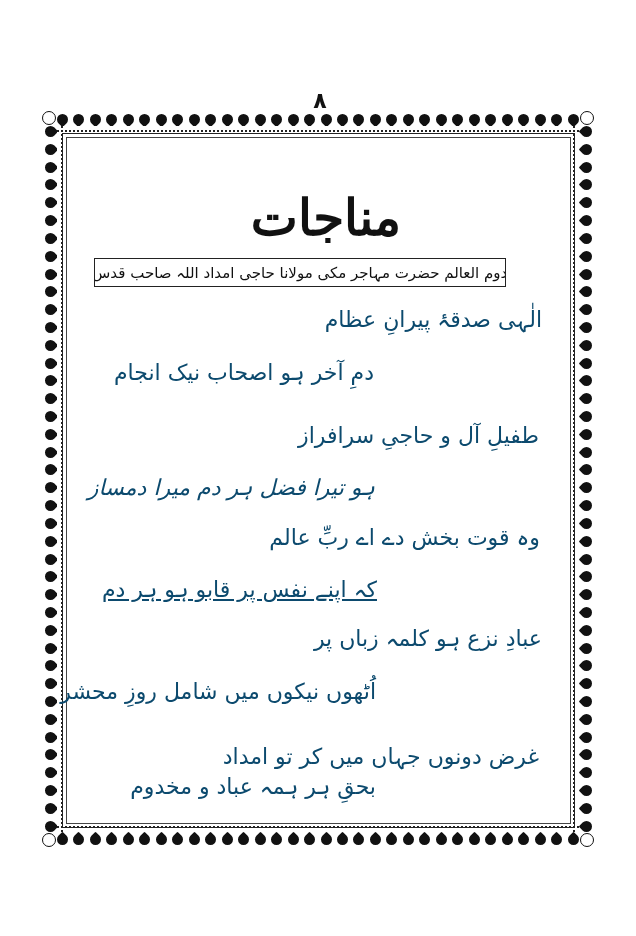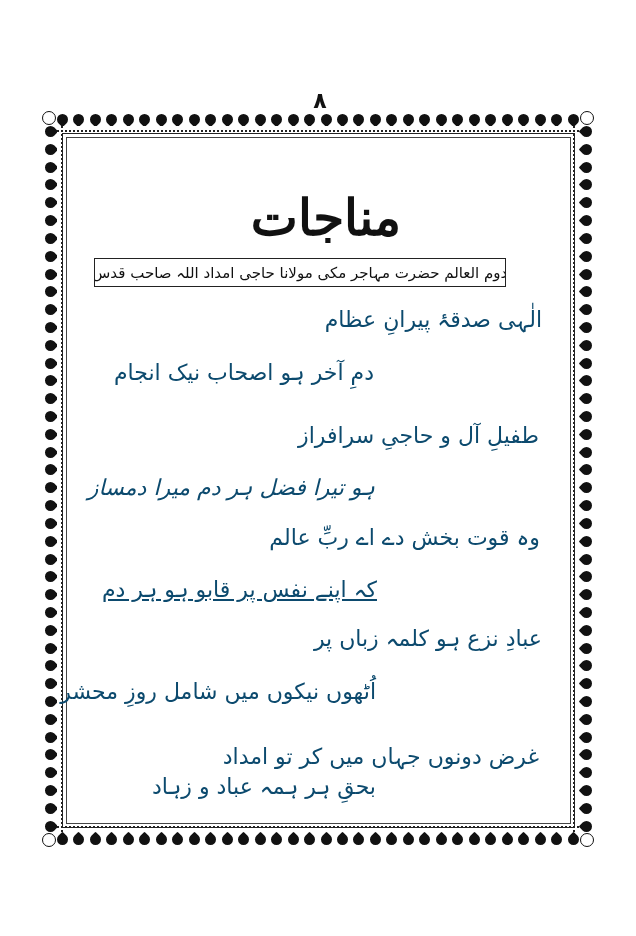--- a/index.html
+++ b/index.html
@@ -242,14 +242,14 @@
 <div id="verses">
   <div class="verse" style="right: 94px; top: 305px;">الٰہی صدقۂ پیرانِ عظام</div>
   <div class="verse" style="right: 262px; top: 358px;">دمِ آخر ہو اصحاب نیک انجام</div>
   <div class="verse" style="right: 97px; top: 421px;">طفیلِ آل و حاجیِ سرافراز</div>
   <div class="verse" style="right: 261px; top: 473px; font-style: italic;">ہو تیرا فضل ہر دم میرا دمساز</div>
   <div class="verse" style="right: 96px; top: 523px;">وہ قوت بخش دے اے ربِّ عالم</div>
   <div class="verse" style="right: 259px; top: 575px; text-decoration: underline;">کہ اپنے نفس پر قابو ہو ہر دم</div>
   <div class="verse" style="right: 94px; top: 624px;">عبادِ نزع ہو کلمہ زباں پر</div>
   <div class="verse" style="right: 260px; top: 677px;">اُٹھوں نیکوں میں شامل روزِ محشر</div>
   <div class="verse" style="right: 97px; top: 722px; margin-top: 20px;">غرض دونوں جہاں میں کر تو امداد</div>
-  <div class="verse" style="right: 260px; top: 772px;">بحقِ ہر ہمہ عباد و زہاد</div>
+  <div class="verse" style="right: 260px; top: 772px;">بحقِ ہر ہمہ عباد و مخدوم</div>
 </div>
 
 </body></html>

